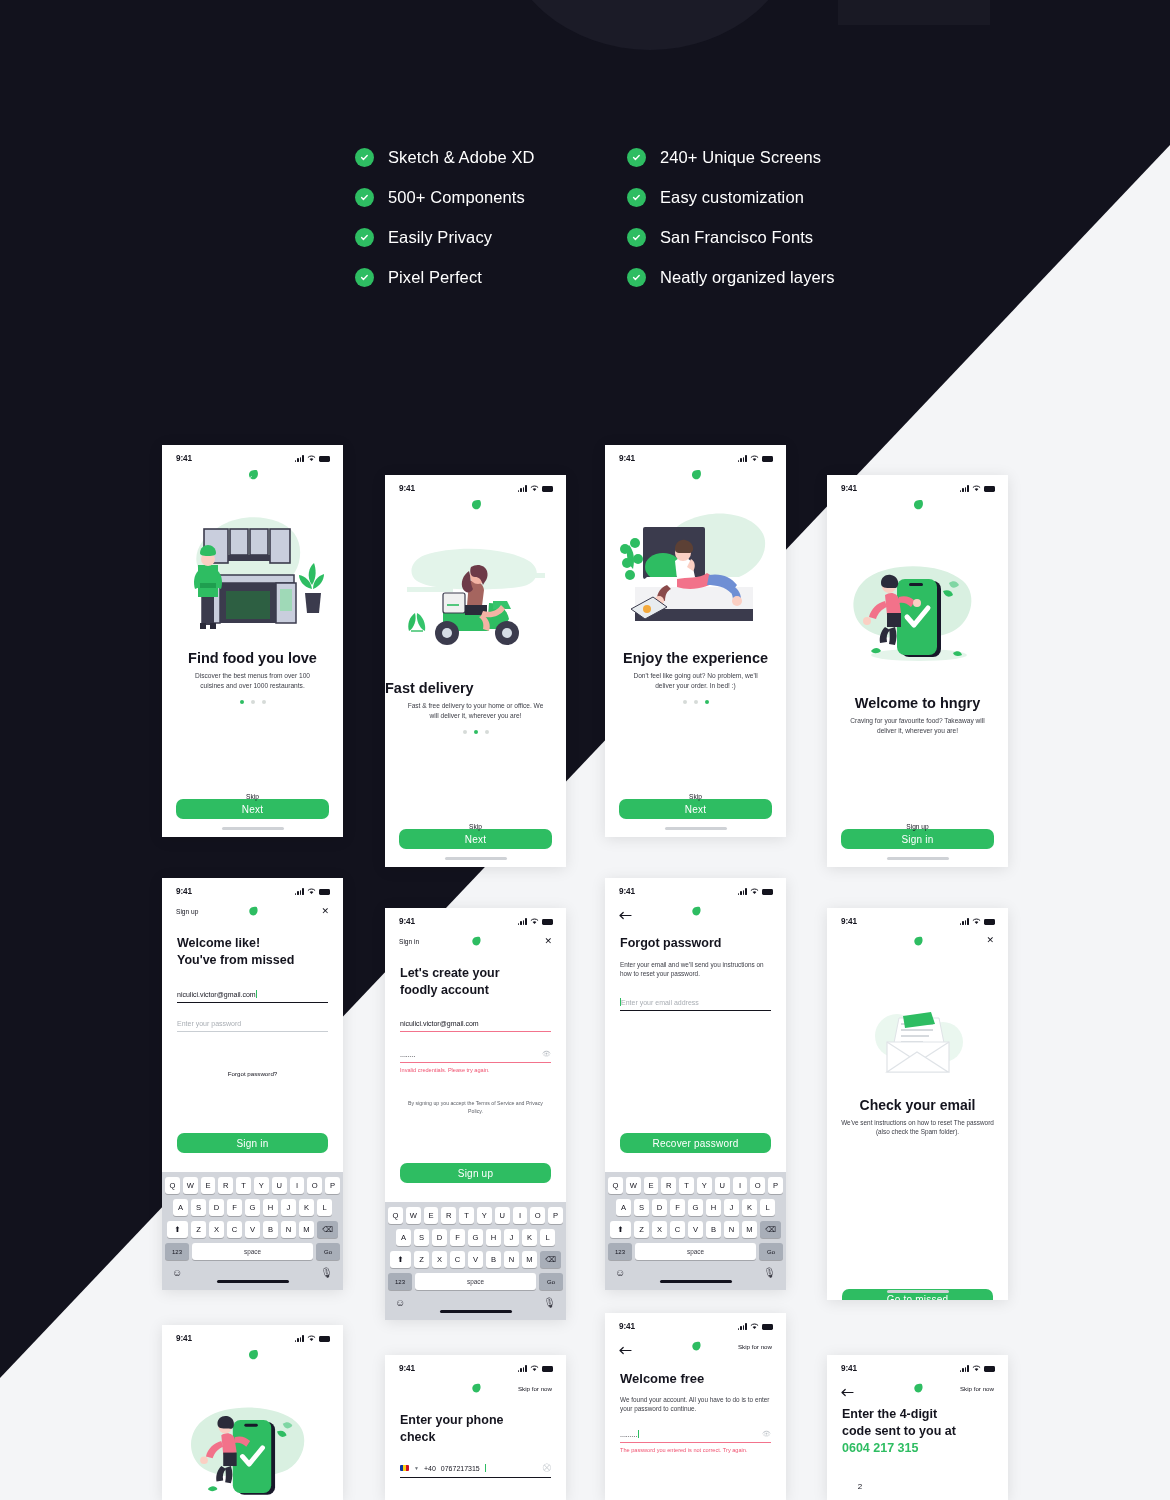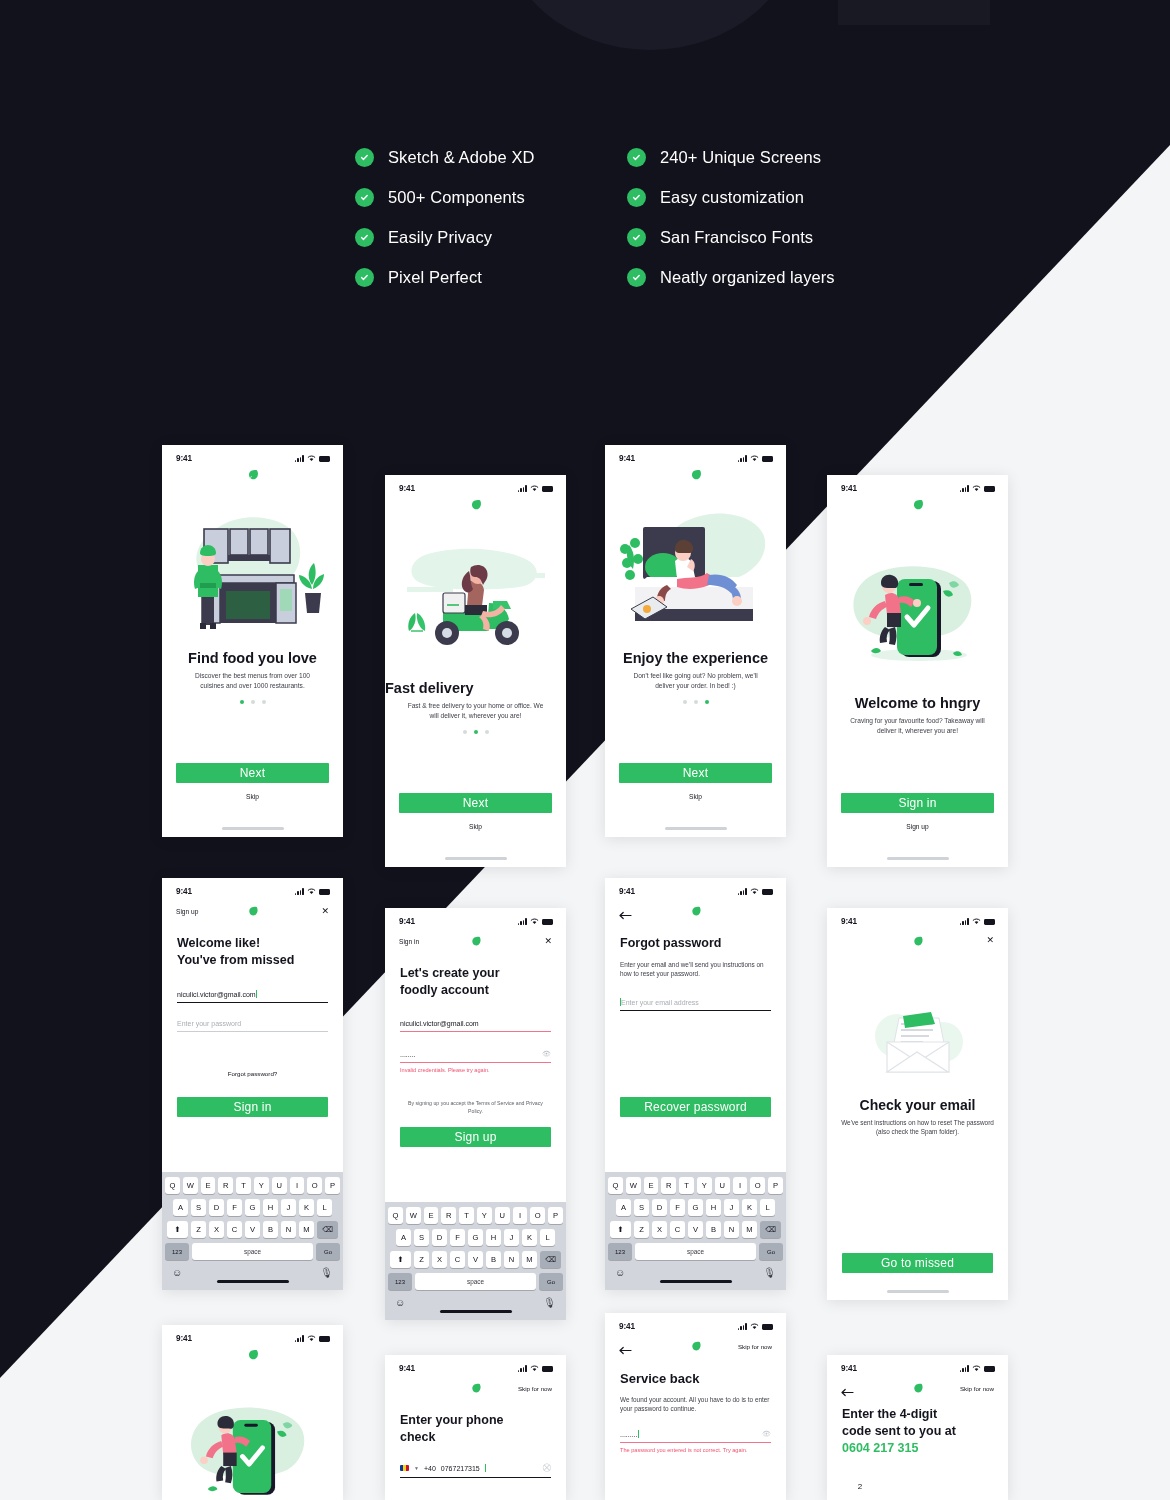--- a/index.html
+++ b/index.html
@@ -73,23 +73,23 @@
   .batt { width: 11px; height: 6px; background:#14141e; border-radius:1.4px;}
 
   
   .leaf { position:absolute; left:50%; transform:translateX(-50%); }
   .leaf svg { display:block; }
 
   
   .h1 { font-weight: bold; color:#14141e; line-height:1.2; }
   .sub { color:#3f4049; line-height:1.45; }
   .btn {
-    background:#2EBD62; color:#fff; border-radius:1px;
+    background:#2EBD62; color:#fff; border-radius:7px;
     display:flex; align-items:center; justify-content:center;
-    font-size:12px; letter-spacing:.2px;
+    font-size:10px; letter-spacing:.2px;margin-top:36px;
   }
   .link { color:#14141e; text-align:center; }
   .dots { display:flex; gap:7px; justify-content:center; align-items:center;}
   .dot { width:4px;height:4px;border-radius:50%;background:#d6dbd8;}
   .dot.on { background:#2EBD62; }
   .homebar {
     position:absolute; bottom:7px; left:50%; transform:translateX(-50%);
     width:62px; height:3px; border-radius:2px; background:#cfd2d6;
   }
   .topbar { display:flex; align-items:center; justify-content:space-between;
@@ -909,21 +909,21 @@
           <path d="M1 4.5h11M1 4.5l3.2-3M1 4.5l3.2 3" stroke="#14141e" stroke-width="1.2" fill="none" stroke-linecap="round"></path>
         </svg>
   </div>
   <div class="leaf" style="top:27px">
     <svg width="13" height="13" viewBox="0 0 14 14">
           <path d="M11 2.2c1.6 2.6 1.2 6.4-1.2 8.2-2 1.5-4.7 1-6-.9C2.3 7.2 3 4 5.3 2.8c1.9-1 4-1.1 5.7-.6Z" fill="#2EBD62"></path>
         </svg>
   </div>
   <div style="position:absolute;top:30px;right:14px;font-size:6.2px;color:#14141e">Skip for now</div>
 
-  <div class="h1" style="position:absolute;top:58px;left:15px;right:15px;font-size:13px">Service back</div>
+  <div class="h1" style="position:absolute;top:58px;left:15px;right:15px;font-size:13px">Welcome free</div>
   <div class="sub" style="position:absolute;top:82px;left:15px;right:12px;font-size:6.4px">We found your account. All you have to do is to enter your password to continue.</div>
 
   <div class="field" style="top:117px;left:15px;right:15px">
     <div class="val" style="display:flex;justify-content:space-between;align-items:center">
       <span><span>.........</span><span class="caret"></span></span>
       <span style="font-size:7px;color:#c2c7cc">👁</span>
     </div>
     <div class="rule err"></div>
     <div class="errtext">The password you entered is not correct. Try again.</div>
   </div>

